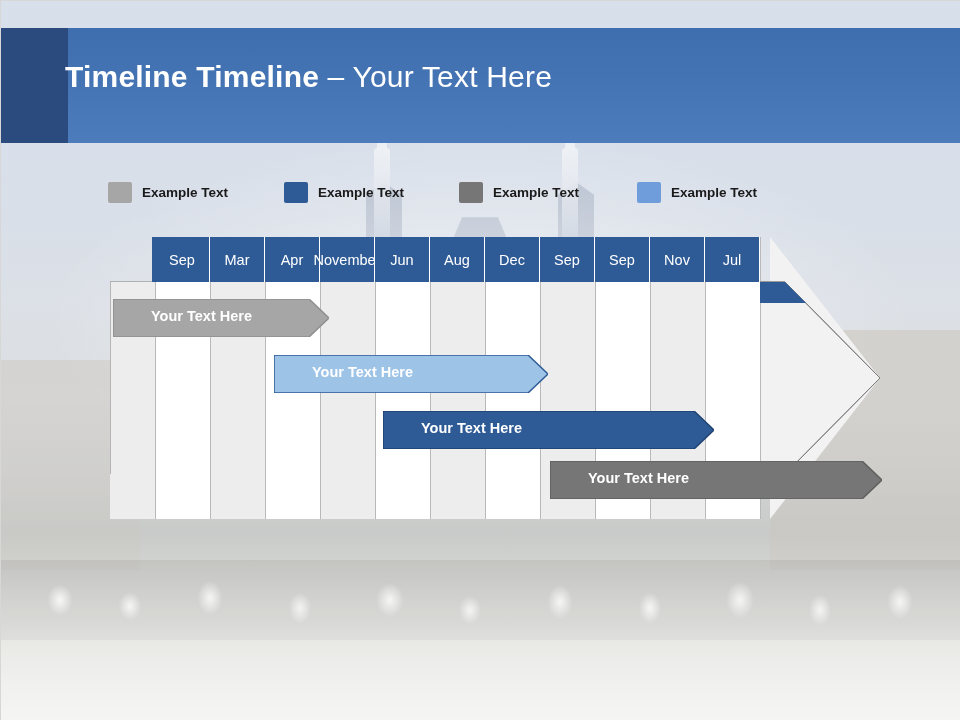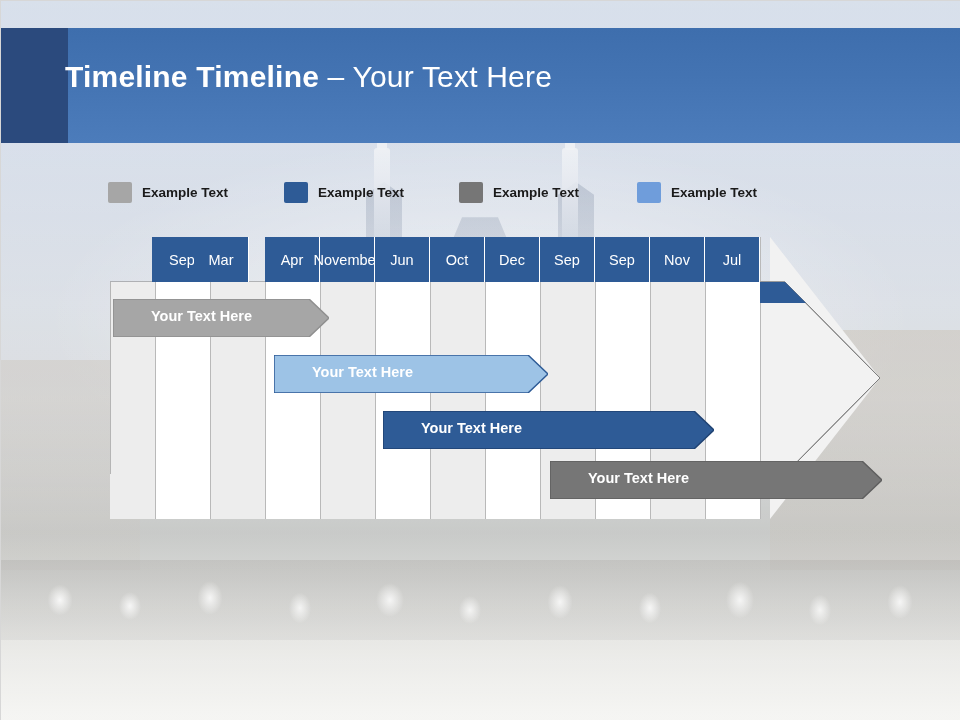--- a/index.html
+++ b/index.html
@@ -297,25 +297,25 @@
     <div class="col-border" style="left:320px"></div>
     <div class="col-border" style="left:375px"></div>
     <div class="col-border" style="left:430px"></div>
     <div class="col-border" style="left:485px"></div>
     <div class="col-border" style="left:540px"></div>
     <div class="col-border" style="left:595px"></div>
     <div class="col-border" style="left:650px"></div>
 
     <div class="month-head" style="left:0px;   width:53px;margin-left:42px;">Jan</div>
     <div class="month-head" style="left:45px;  width:55px;">Sep</div>
-    <div class="month-head" style="left:84px; width:55px;text-align:center;">Mar</div>
+    <div class="month-head" style="left:100px; width:55px;text-align:center;">Mar</div>
     <div class="month-head" style="left:155px; width:55px;">Apr</div>
     <div class="month-head" style="left:210px; width:55px;">November</div>
     <div class="month-head" style="left:265px; width:55px;text-align:center;">Jun</div>
-    <div class="month-head" style="left:320px; width:55px;">Oct</div>
+    <div class="month-head" style="left:320px; width:55px;">Aug</div>
     <div class="month-head" style="left:375px; width:55px;">Dec</div>
     <div class="month-head" style="left:430px; width:55px;">Sep</div>
     <div class="month-head" style="left:485px; width:55px;">Sep</div>
     <div class="month-head" style="left:540px; width:55px;text-align:center;">Nov</div>
     <div class="month-head" style="left:595px; width:55px;">Jul</div>
 
     <svg class="chart-outline" width="770" height="282" viewBox="0 0 770 282">
       <path d="M650,45 L675,45 L770,141 L675,237 L650,237" fill="none" stroke="#7f7f7f" stroke-width="1"></path>
       <polygon points="650,45 675,45 696,66 650,66" fill="#2e5b96"></polygon>
       <path d="M0,45 L0,237" stroke="#7f7f7f" stroke-width="1" fill="none"></path>

